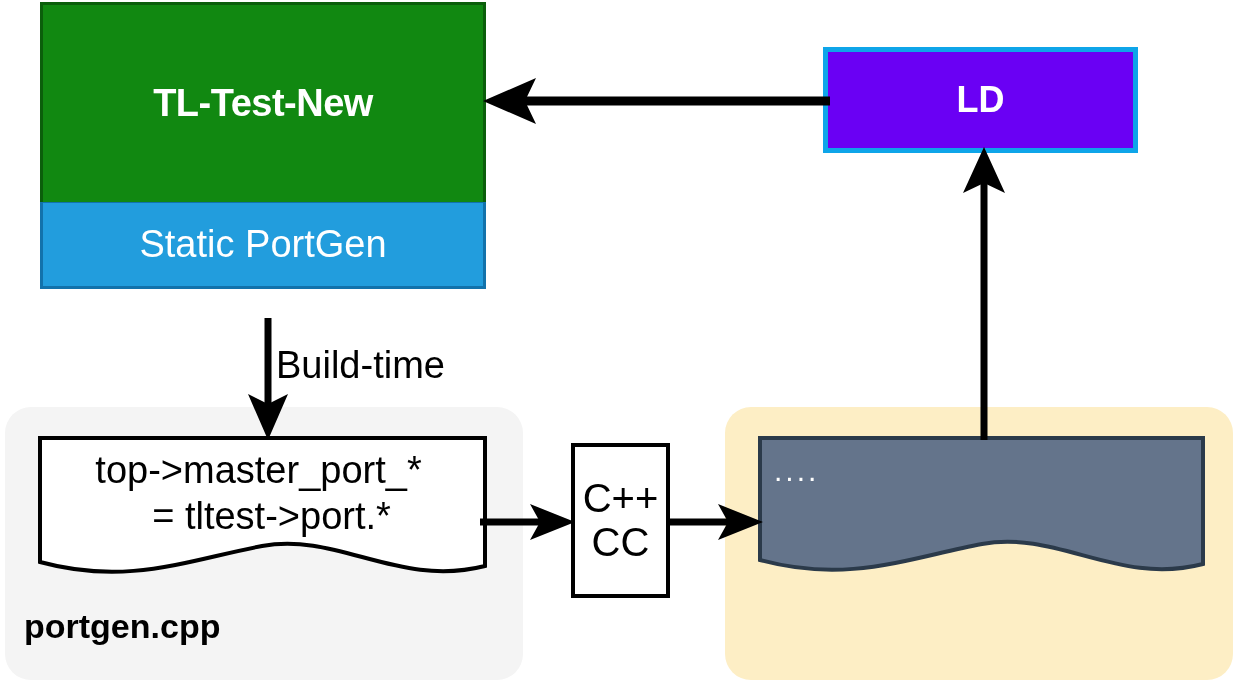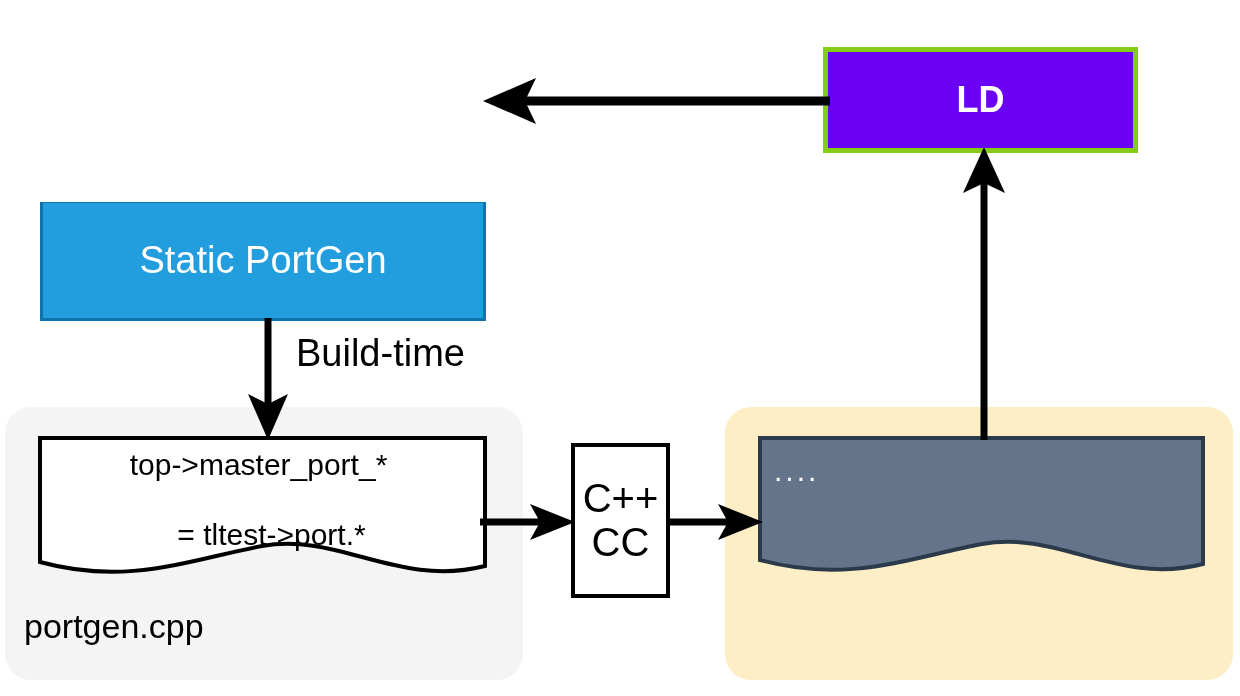--- a/index.html
+++ b/index.html
@@ -39,36 +39,36 @@
     font-size: 38px;
     font-weight: bold;
     letter-spacing: -0.5px;
   }
 
   
   #static-portgen {
     left: 40px;
     top: 202px;
     width: 446px;
-    height: 119px;
+    height: 87px;
     background: #229ddd;
     border: 3px solid #1272ab;
     border-top-width: 1px;
     color: #ffffff;
     font-size: 38px;
   }
 
   
   #ld-box {
     left: 823px;
     top: 47px;
     width: 315px;
     height: 106px;
     background: #6a00f4;
-    border: 5px solid #84cc16;
+    border: 5px solid #0ea5e9;
     color: #ffffff;
     font-size: 36px;
     font-weight: bold;
   }
 
   
   #ccbox {
     left: 571px;
     top: 443px;
     width: 99px;
@@ -98,21 +98,21 @@
   #group-libportgen {
     left: 725px;
     top: 407px;
     width: 508px;
     height: 273px;
     background: #fdeec5;
   }
   .group-label {
     position: absolute;
     font-size: 34px;
-    font-weight: normal;
+    font-weight: bold;
     color: #000000;
     white-space: nowrap;
   }
   #label-portgen { left: 24px; top: 607px; }
   #label-libportgen { left: 766px; top: 607px; }
 
   
   .doc-wrap {
     position: absolute;
   }
@@ -122,26 +122,26 @@
     left: 0; top: 0;
     width: 100%;
     pointer-events: none;
   }
   .doc-line { white-space: nowrap; }
 
   
   #doc-portgen { left: 38px; top: 436px; width: 449px; height: 150px; }
   #doc-portgen .doc-text { padding-top: 11px; text-align: center; }
   #doc-portgen .doc-line {
-    font-size: 30px;
+    font-size: 38px;
     line-height: 1.22;
     color: #000000;
   }
   #doc-portgen .ln1 { padding-right: 8px; }
-  #doc-portgen .ln2 { padding-left: 18px; margin-top: 33px; }
+  #doc-portgen .ln2 { padding-left: 18px; }
 
   
   #doc-libportgen { left: 758px; top: 436px; width: 447px; height: 150px; }
   #doc-libportgen .doc-text {
     padding: 6px 0 0 16px;
     text-align: left;
   }
   #doc-libportgen .doc-line {
     font-size: 38px;
     line-height: 1.25;
@@ -162,30 +162,33 @@
   #conn-build { left: 246px; top: 318px; width: 44px; height: 124px; }
   #conn-doc-to-cc { left: 480px; top: 504px; width: 98px; height: 36px; }
   #conn-cc-to-lib { left: 666px; top: 504px; width: 100px; height: 36px; }
 
   .edge-label {
     position: absolute;
     font-size: 38px;
     color: #000000;
     white-space: nowrap;
   }
-  #label-build-time { left: 276px; top: 332px; margin-left: 20px; }
+  #label-build-time { left: 276px; top: 344px; }
 </style>
 </head>
 <body>
 
 <div id="canvas">
 
   <div class="group" id="group-portgen"></div>
   <div class="group" id="group-libportgen"></div>
 
+  <div class="node" id="tl-test-new">
+    <span>TL-Test-New</span>
+  </div>
 
   <div class="node" id="static-portgen">
     <span>Static PortGen</span>
   </div>
 
   <div class="node" id="ld-box">
     <span>LD</span>
   </div>
 
   <div class="node" id="ccbox">

